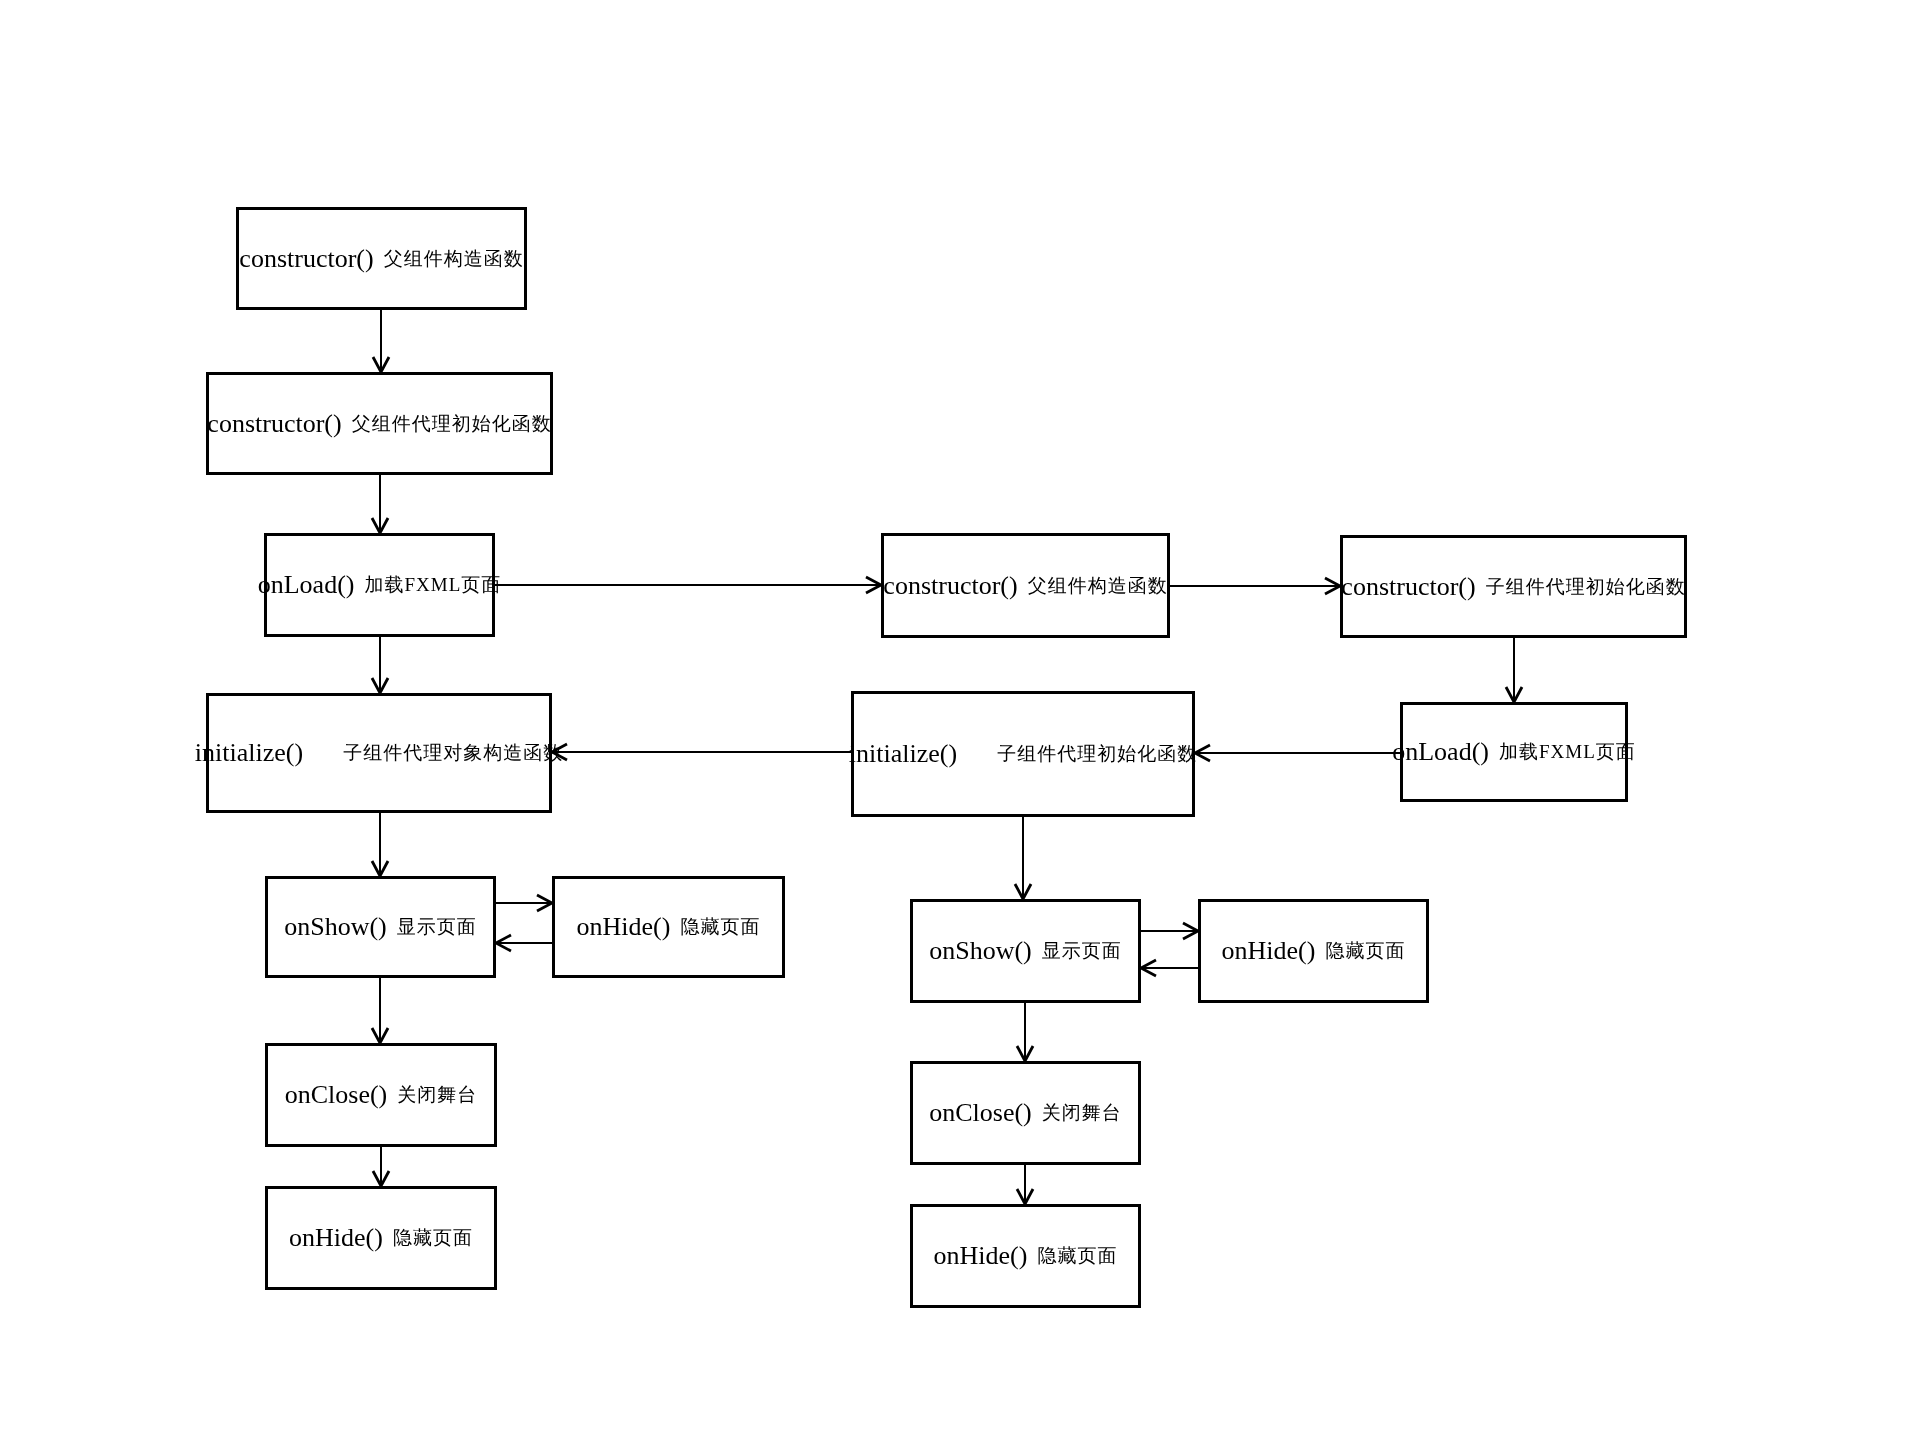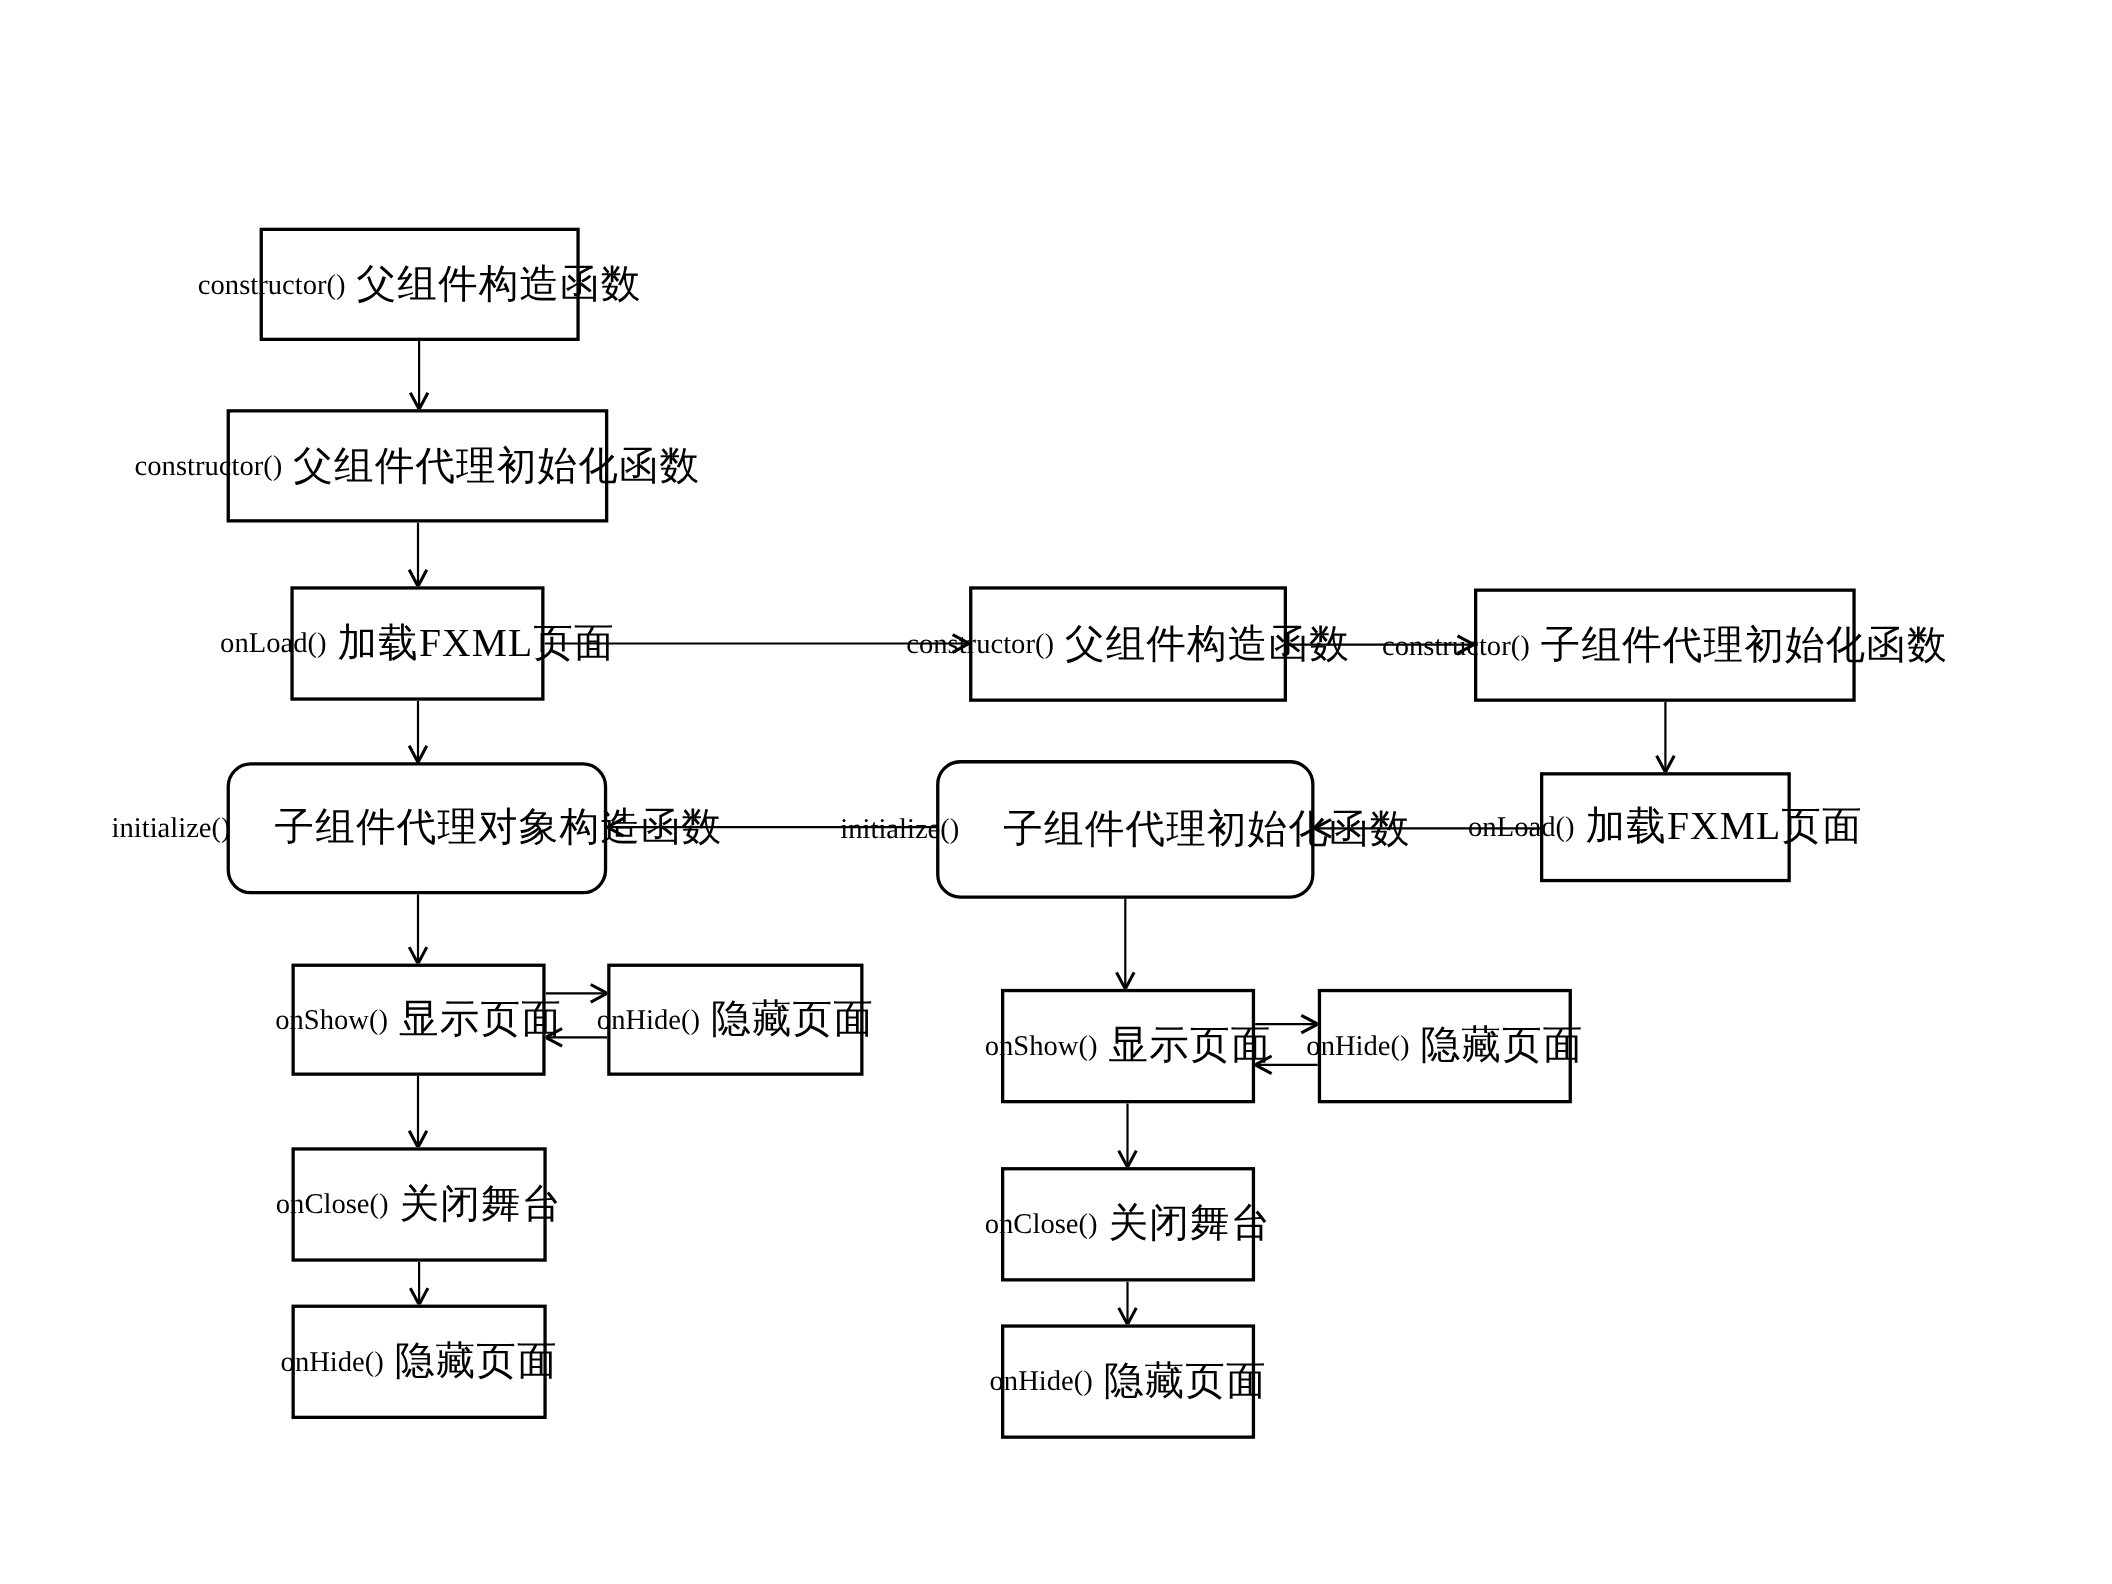--- a/index.html
+++ b/index.html
@@ -22,23 +22,23 @@
     box-sizing: border-box;
     border: 3px solid #000000;
     background: #ffffff;
     display: flex;
     align-items: center;
     justify-content: center;
     text-align: center;
     gap: 10px;
     line-height: 1.05;
   }
-  .node.tall { gap: 40px; border-radius: 22px; }
+  .node.tall { gap: 40px; }
   .node .line-en { font-size: 26px; white-space: nowrap; }
-  .node .line-zh { font-size: 36px; white-space: nowrap; letter-spacing: 1px; }
+  .node .line-zh { font-size: 19px; white-space: nowrap; letter-spacing: 1px; }
 </style>
 </head>
 <body>
 
 <div class="stage">
   <svg class="edges" xmlns="http://www.w3.org/2000/svg">
     <defs>
       <marker id="arrow-open" viewBox="0 0 10 10" refX="9" refY="5" markerWidth="10" markerHeight="10" orient="auto">
         <path d="M1.5,1 L9,5 L1.5,9" fill="none" stroke="#000000" stroke-width="1.4"></path>
       </marker>

